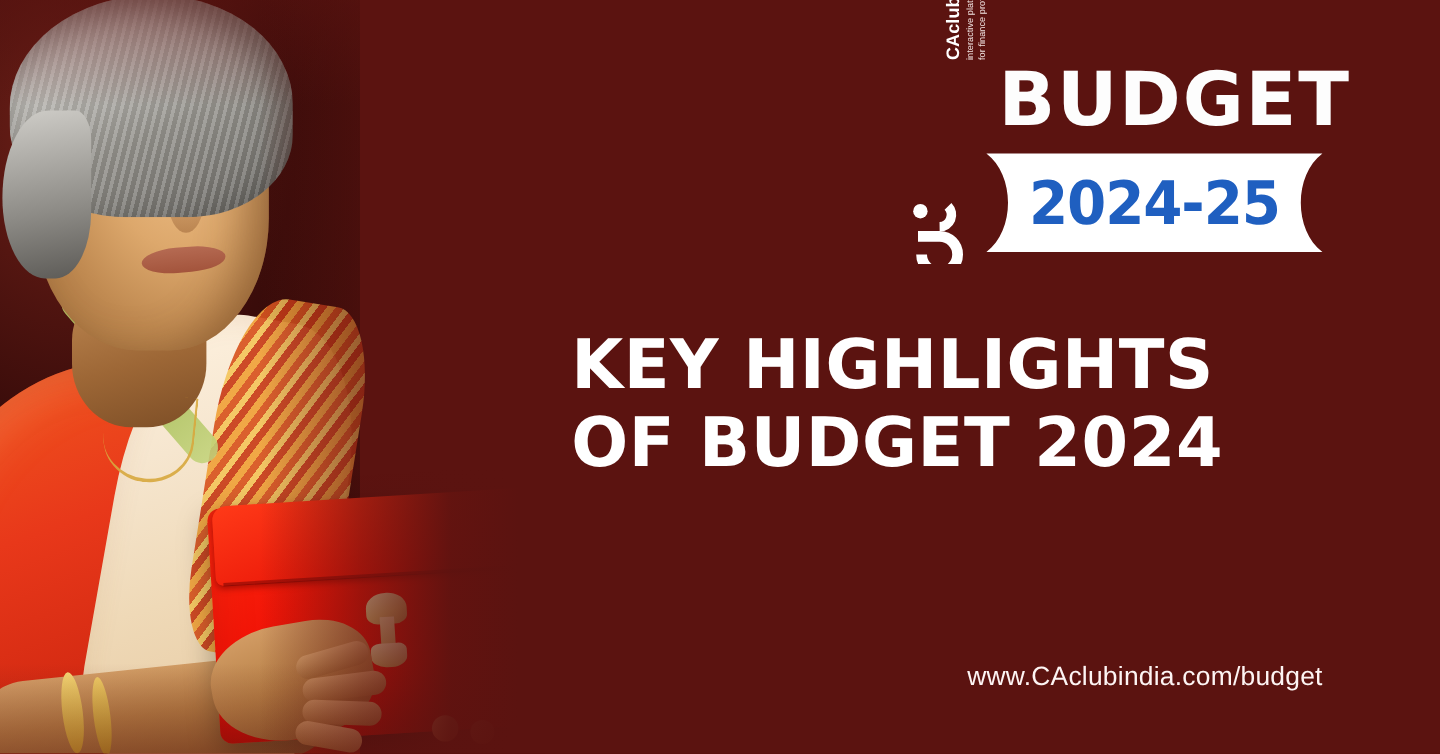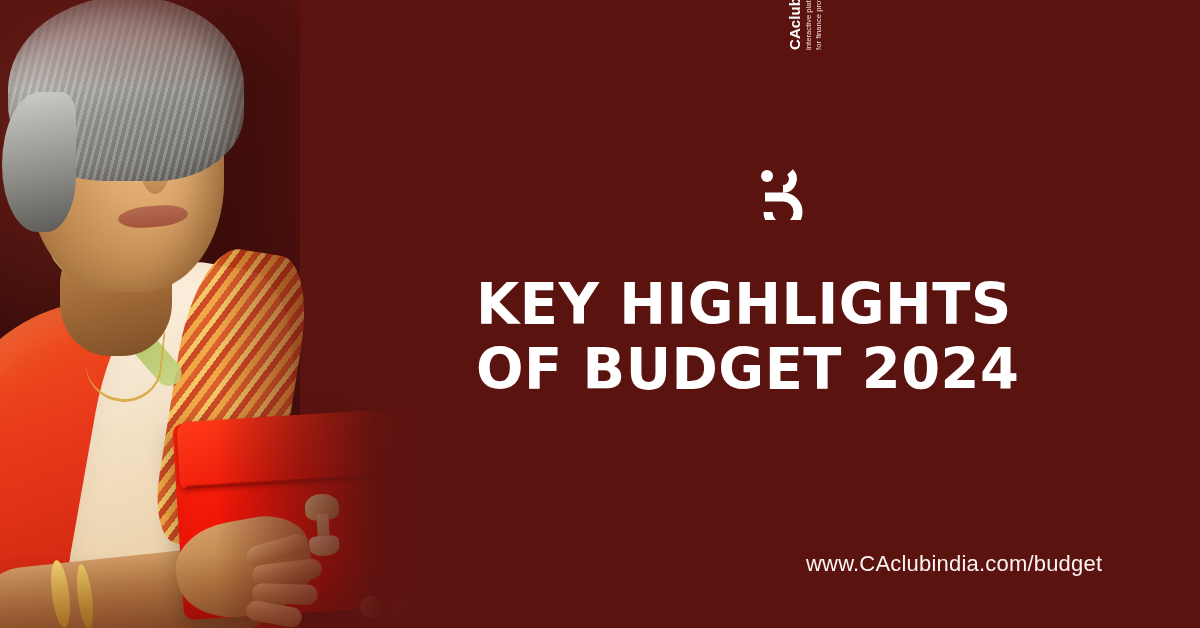--- a/index.html
+++ b/index.html
@@ -355,21 +355,28 @@
           </g>
         </svg>
       </div>
       <div class="logo-text">
         <div class="logo-name"><span>CAclubindia</span></div>
         <div class="logo-tag">interactive platform</div>
         <div class="logo-tag">for finance professionals</div>
       </div>
     </div>
 
-
+    <div class="budget-word">BUDGET</div>
+
+    <div class="ribbon">
+      <svg viewBox="0 0 284 86" preserveAspectRatio="none" xmlns="http://www.w3.org/2000/svg" aria-hidden="true">
+        <path d="M2 2 C 26 20, 26 66, 2 84 L 282 84 C 258 66, 258 20, 282 2 Z" fill="#ffffff"></path>
+      </svg>
+      <div class="ribbon-text">2024-25</div>
+    </div>
   </div>
 
   <div class="headline">
     <span class="l1">KEY HIGHLIGHTS</span>
     <span class="l2">OF BUDGET 2024</span>
   </div>
 
   <div class="site-url">www.CAclubindia.com/budget</div>
 
 </div>

